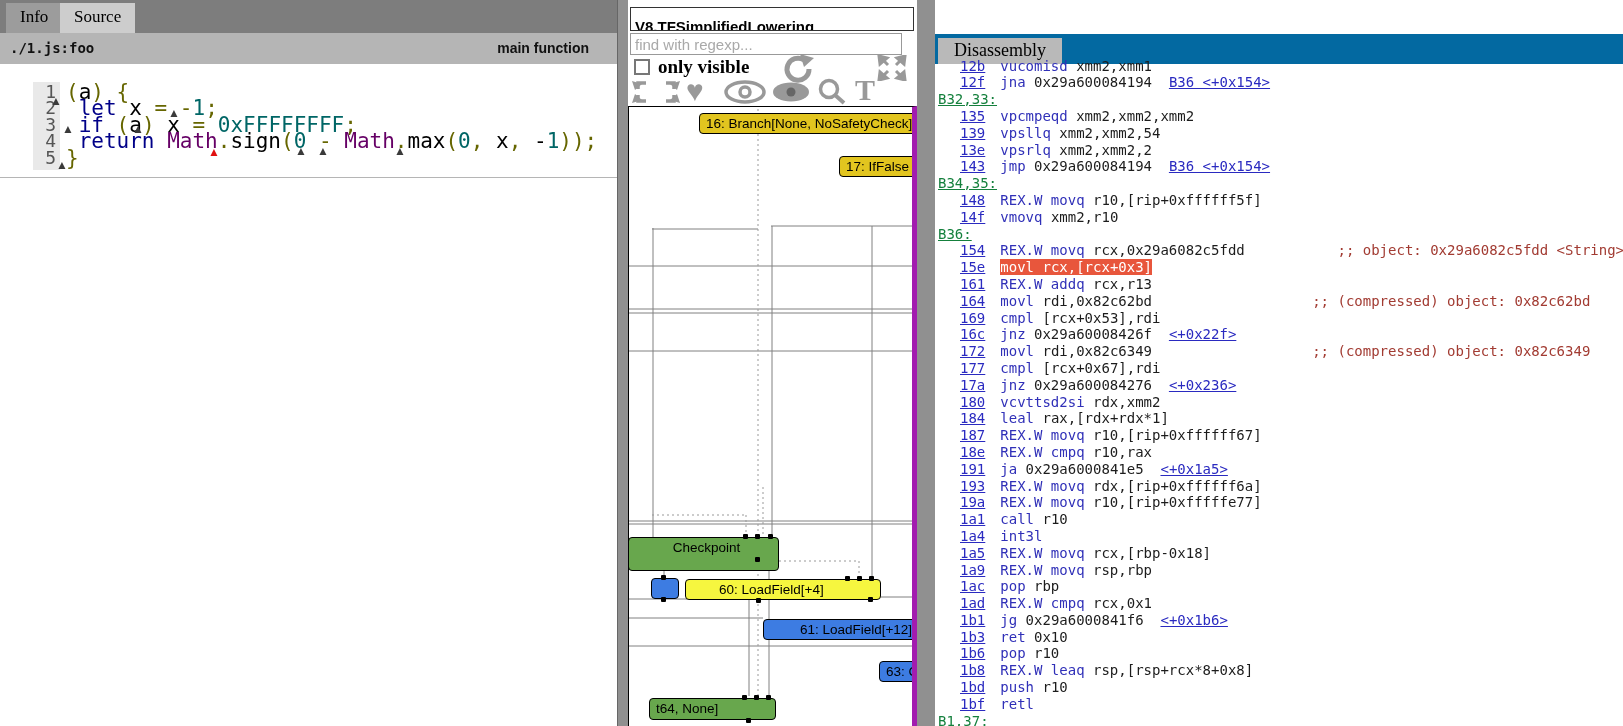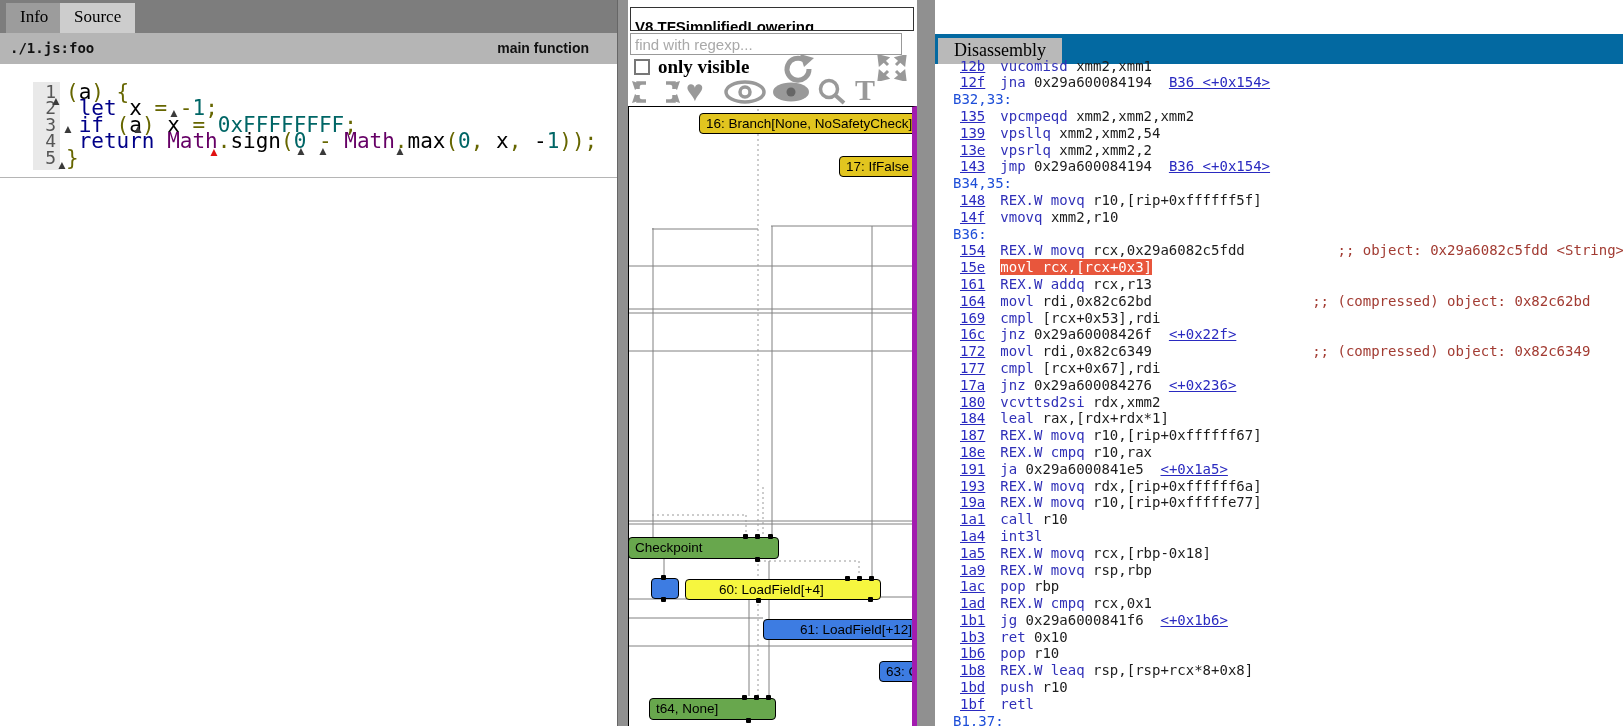--- a/index.html
+++ b/index.html
@@ -52,21 +52,21 @@
   .node.blue { background:#3d7ce2; }
 
   
   #right-panel { position:absolute; left:935px; top:0; width:688px; height:726px; background:#fff; }
   .rtabbar { position:absolute; left:0; top:0; width:100%; height:30px; background:#0369a1;margin-top:34px; }
   .rtab { position:absolute; left:3px; top:4px; height:26px; padding:2px 16px; background:#b9b9b9; font-family:"Liberation Serif", serif; font-size:18px; color:#000; }
   .corner-white { position:absolute; right:0; top:0; width:58px; height:8px; background:#fff; border-radius:0 0 0 5px; }
   .dcontent { position:absolute; left:0; top:30px; width:100%; height:724px; overflow:hidden;
               font-family:"DejaVu Sans Mono", monospace; font-size:14px; line-height:16.8px; white-space:pre;border-radius:22px; }
   .dl { height:16.8px; }
-  .dlabel { margin-left:18px; color:#1d4ed8; }
+  .dlabel { margin-left:3px; color:#15803d; text-decoration:underline; }
   .doff { display:inline-block; min-width:25px; margin-left:25px; color:#2a2ac0; text-decoration:underline; }
   .dtext { margin-left:15px; }
   .mnem { color:#3030b8; }
   .args { color:#1c1c1c; }
   .dlink { color:#2a2ac0; text-decoration:underline; }
   .cmt { color:#a23b32; }
   .hlspan { background:#e8563c; color:#fff; }
   .hlspan .mnem, .hlspan .args { color:#fff; }
 </style>
 </head>
@@ -202,21 +202,21 @@
           <line x1="134" y1="380" x2="134" y2="427"></line>
           <line x1="23" y1="408" x2="117" y2="408"></line>
           <line x1="117" y1="408" x2="117" y2="427"></line>
           <line x1="130" y1="454" x2="230" y2="454"></line>
           <line x1="230" y1="454" x2="230" y2="469"></line>
         </g>
       </svg>
       <div id="gnodes">
           <div class="node gold" style="left: 70px; top: 6px; width: 250px; height: 21px;">16: Branch[None, NoSafetyCheck]</div>
           <div class="node gold" style="left: 210px; top: 49px; width: 120px; height: 21px;">17: IfFalse</div>
-          <div class="node green" style="left: -1px; top: 430px; width: 151px; height: 22px;">Checkpoint</div>
+          <div class="node green" style="left: -1px; top: 430px; width: 151px; height: 34px; text-align: center;">Checkpoint</div>
           <div class="node blue" style="left: 22px; top: 471px; width: 28px; height: 21px;"></div>
           <div class="node yellow" style="left: 56px; top: 472px; width: 196px; height: 21px;">60: LoadField[+4]</div>
           <div class="node blue" style="left: 134px; top: 512px; width: 180px; height: 21px; text-align: center;">61: LoadField[+12]</div>
           <div class="node blue" style="left: 250px; top: 554px; width: 160px; height: 21px;">63: ChangeInt64ToFloat64</div>
           <div class="node green" style="left: 20px; top: 591px; width: 127px; height: 22px;">t64, None]</div>
         </div>
       <svg class="gsvg" width="289" height="620" style="z-index:5;">
         <g fill="#000">
           <rect x="114" y="427" width="5" height="5" rx="1"></rect>
             <rect x="126" y="427" width="5" height="5" rx="1"></rect>

